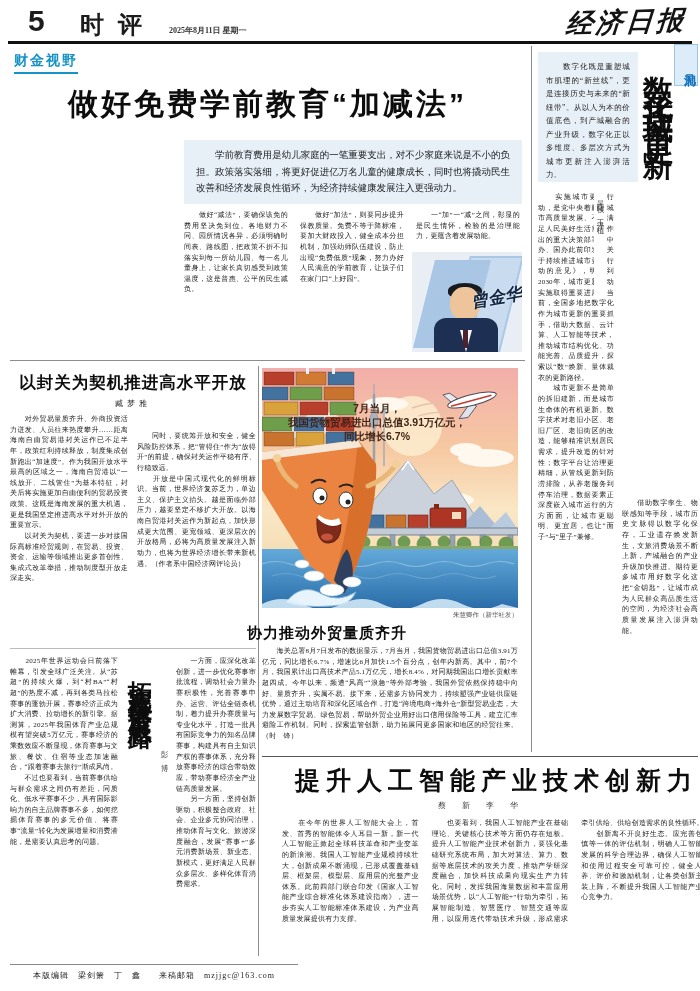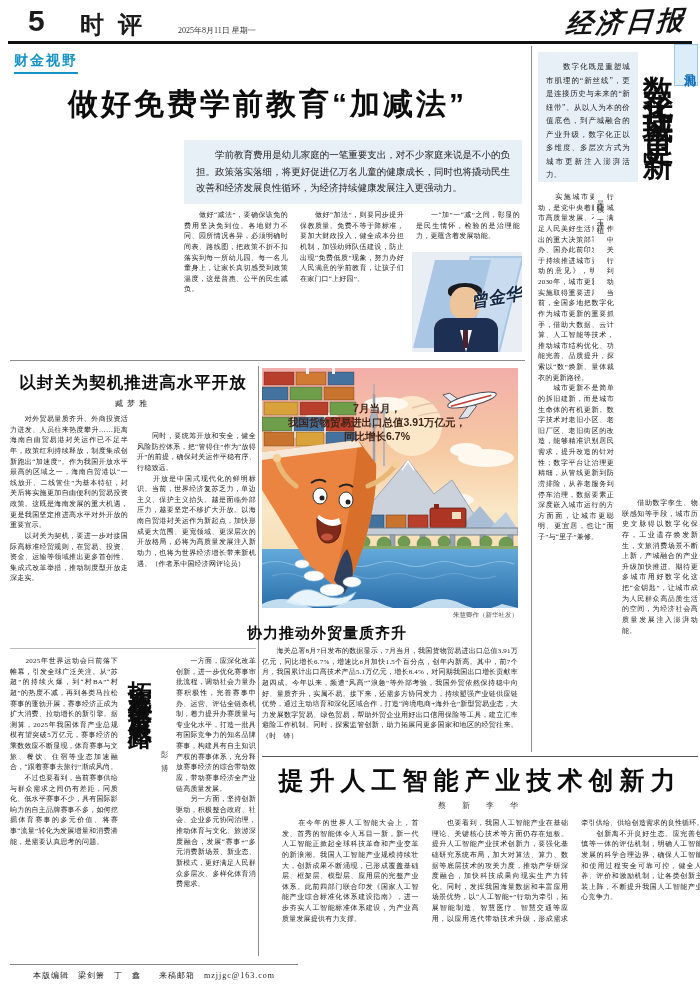--- a/index.html
+++ b/index.html
@@ -44,35 +44,35 @@
   
   .badge{background:#dcedf9;border:1px solid #9cc6e8;color:#1573bd;font-weight:bold;font-size:12px;
          text-align:center;line-height:1.25;padding:3px 0;font-family:"Liberation Sans",sans-serif;}
   .vh{font-size:30px;letter-spacing:9px;}
   .vbyline{font-size:7.5px;letter-spacing:3px;color:#333;background:#fff;padding:2px 1px;z-index:3;}
   
   .h2{font-size:16.5px;letter-spacing:1px;text-align:center;}
   .byline{font-size:8px;text-align:center;color:#333;letter-spacing:4px;}
   .h3{font-size:15px;letter-spacing:1px;}
   .credit{font-size:6.5px;color:#555;text-align:right;}
-  .aihl{font-size:25px;letter-spacing:6px;text-align:center;}
+  .aihl{font-size:25px;letter-spacing:6px;text-align:right;}
   .cols3{column-count:3;column-gap:13px;margin-left:20px;}
   .footer{font-size:8px;color:#222;text-align:center;border-top:1px solid #888;padding-top:5px;
           letter-spacing:1px;}
   .ov{font-family:"Liberation Sans",sans-serif;font-weight:bold;font-size:10.5px;line-height:1.35;
       color:#402418;text-align:center;white-space:pre-line;}
 </style>
 </head>
 <body>
 
 <div class="page">
 
   <div class="abs pagenum" style="left:28px;top:4px;">5</div>
   <div class="abs section" style="left:80px;top:9px;">时评</div>
-  <div class="abs date" style="left:178px;top:25px;">2025年8月11日 星期一</div>
+  <div class="abs date" style="left:169px;top:25px;font-weight:bold;">2025年8月11日 星期一</div>
   <div class="abs masthead" style="right:14px;top:4px;">经济日报</div>
   <div class="abs" style="left:8px;top:41px;width:684px;height:3px;background:#111;"></div>
 
   <div class="abs cat" style="left:14px;top:52px;">财金视野</div>
 
   <div class="abs hl lead-h" style="left:10px;top:84px;width:515px;">做好免费学前教育“加减法”</div>
   <div class="abs box introbox" style="left:184px;top:140px;width:314px;height:50px;">　　学前教育费用是幼儿家庭的一笔重要支出，对不少家庭来说是不小的负担。政策落实落细，将更好促进亿万名儿童的健康成长，同时也将撬动民生改善和经济发展良性循环，为经济持续健康发展注入更强动力。</div>
   <div class="abs bt" style="left:184px;top:210px;width:104px;height:146px;">　　做好“减法”，要确保该免的费用坚决免到位。各地财力不同、园所情况各异，必须明确时间表、路线图，把政策不折不扣落实到每一所幼儿园、每一名儿童身上，让家长真切感受到政策温度，这是普惠、公平的民生减负。</div>
   <div class="abs bt" style="left:300px;top:210px;width:104px;height:146px;">　　做好“加法”，则要同步提升保教质量。免费不等于降标准，要加大财政投入，健全成本分担机制，加强幼师队伍建设，防止出现“免费低质”现象，努力办好人民满意的学前教育，让孩子们在家门口“上好园”。</div>
   <div class="abs bt" style="left:416px;top:210px;width:104px;height:38px;">　　一“加”一“减”之间，彰显的是民生情怀，检验的是治理能力，更蕴含着发展动能。</div>

